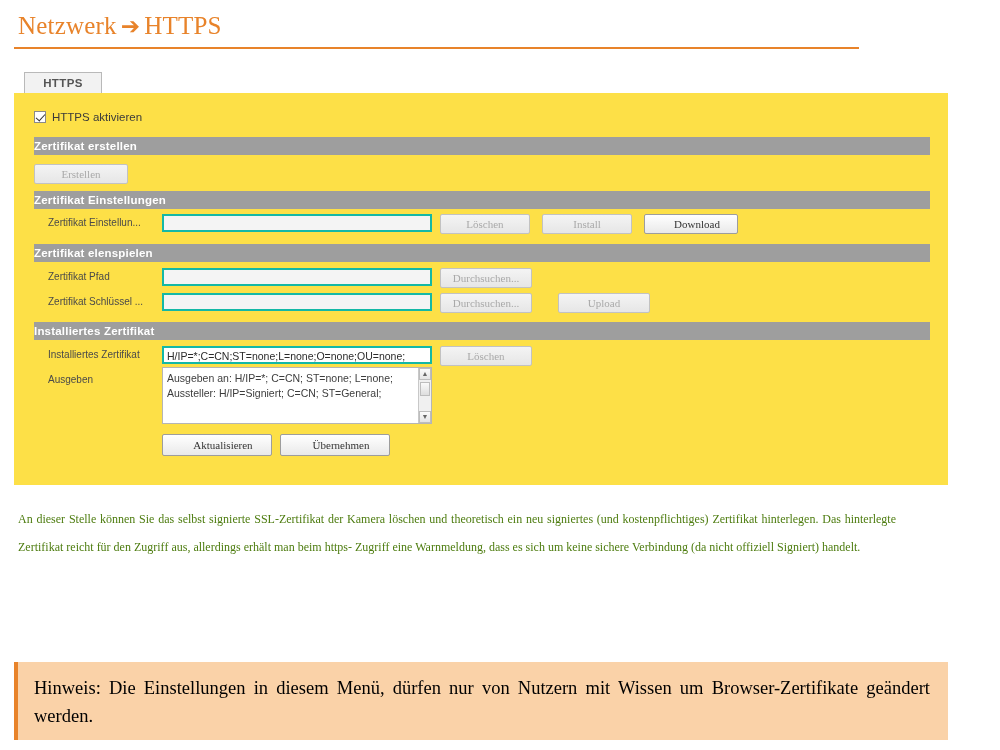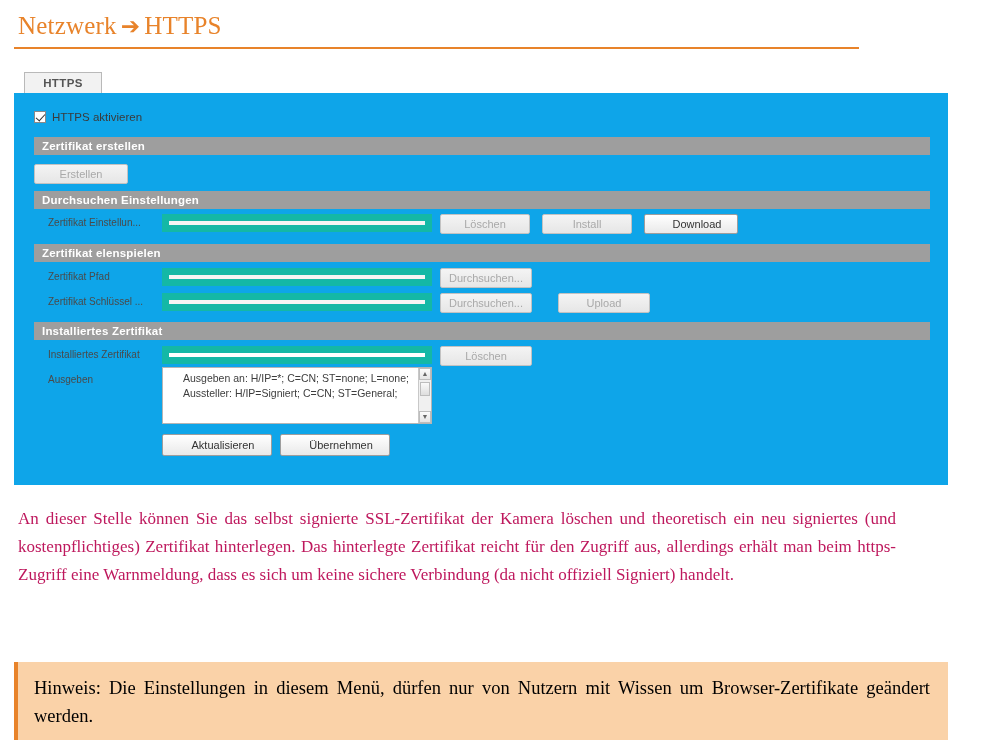--- a/index.html
+++ b/index.html
@@ -75,21 +75,21 @@
     line-height: 21px;
     text-align: center;
     letter-spacing: 0.4px;
   }
   .panel-body {
     position: absolute;
     left: 0;
     top: 23px;
     width: 934px;
     height: 392px;
-    background: #0ea5e9;
+    background: #fde047;
     box-sizing: border-box;
   }
 
   
   .chk-row {
     position: absolute;
     left: 20px;
     top: 18px;
     display: flex;
     align-items: center;
@@ -123,21 +123,20 @@
   .sect {
     position: absolute;
     left: 20px;
     width: 896px;
     height: 18px;
     background: #9e9e9e;
     color: #ffffff;
     font-size: 11.5px;
     font-weight: bold;
     line-height: 18px;
-    padding-left: 8px;
     box-sizing: border-box;
     letter-spacing: 0.2px;
   }
 
   
   .fld-label {
     position: absolute;
     font-size: 10px;
     color: #4a4a4a;
     white-space: nowrap;
@@ -148,62 +147,62 @@
     position: absolute;
     height: 20px;
     box-sizing: border-box;
     background: linear-gradient(#fdfdfd, #e2e2e2);
     border: 1px solid #adadad;
     border-radius: 2px;
     font-size: 11px;
     color: #4c4c4c;
     text-align: center;
     line-height: 18px;
-    font-family: Liberation Sans, sans-serif;
+    font-family: Liberation Serif, serif;
   }
   .btn.disabled {
     color: #a9a9a9;
     background: linear-gradient(#f4f4f4, #e6e6e6);
     border-color: #c2c2c2;
   }
   .btn.strong {
     color: #333;
     background: linear-gradient(#ffffff, #e9e9e9);
     border: 1px solid #9d9d9d;
     padding-left: 12px;
   }
 
   
   .txt {
     position: absolute;
     height: 18px;
     box-sizing: border-box;
     background: #f4f4f4;
-    border: 7px solid #14b8a6;
+    border: 2px solid #14b8a6;
     font-size: 10.5px;
     color: #3d3d3d;
     line-height: 16px;
     padding: 0 3px;
     white-space: nowrap;
     overflow: hidden;
   }
   .txt.filled {
     background: #ffffff;
     color: #2b2b2b;
   }
 
   
   .attrbox {
     position: absolute;
     box-sizing: border-box;
     background: #ffffff;
     border: 1px solid #b5b5b5;
     font-size: 10.5px;
     color: #3d3d3d;
-    padding: 3px 20px;
+    padding: 3px 4px;
     overflow: hidden;
     line-height: 15px;
   }
   .attrbox .line { white-space: nowrap; }
   .scroll {
     position: absolute;
     right: 0px;
     top: 0px;
     width: 13px;
     height: 100%;
@@ -237,24 +236,24 @@
     box-sizing: border-box;
   }
 
   
   .para {
     position: absolute;
     left: 18px;
     top: 505px;
     width: 878px;
     font-family: "Liberation Serif", serif;
-    font-size: 17px;
+    font-size: 12px;
     line-height: 28px;
     text-align: justify;
-    color: #be185d;
+    color: #4d7c0f;
   }
 
   
   .note {
     position: absolute;
     left: 14px;
     top: 662px;
     width: 934px;
     height: 78px;
     background: #FAD2A8;
@@ -285,21 +284,21 @@
   <div class="panel-body">
 
     <div class="chk-row">
       <span class="chk-box"></span>
       <span class="chk-label">HTTPS aktivieren</span>
     </div>
 
     <div class="sect" style="top:44px;">Zertifikat erstellen</div>
     <div class="btn disabled" style="left:20px; top:71px; width:94px;">Erstellen</div>
 
-    <div class="sect" style="top:98px;">Durchsuchen Einstellungen</div>
+    <div class="sect" style="top:98px;">Zertifikat Einstellungen</div>
     <div class="fld-label" style="left:34px; top:124px;">Zertifikat Einstellun...</div>
     <div class="txt" style="left:148px; top:121px; width:270px;"></div>
     <div class="btn disabled" style="left:426px; top:121px; width:90px;">Löschen</div>
     <div class="btn disabled" style="left:528px; top:121px; width:90px;">Install</div>
     <div class="btn strong" style="left:630px; top:121px; width:94px;">Download</div>
 
     <div class="sect" style="top:151px;">Zertifikat elenspielen</div>
     <div class="fld-label" style="left:34px; top:178px;">Zertifikat Pfad</div>
     <div class="txt" style="left:148px; top:175px; width:270px;"></div>
     <div class="btn disabled" style="left:426px; top:175px; width:92px;">Durchsuchen...</div>

